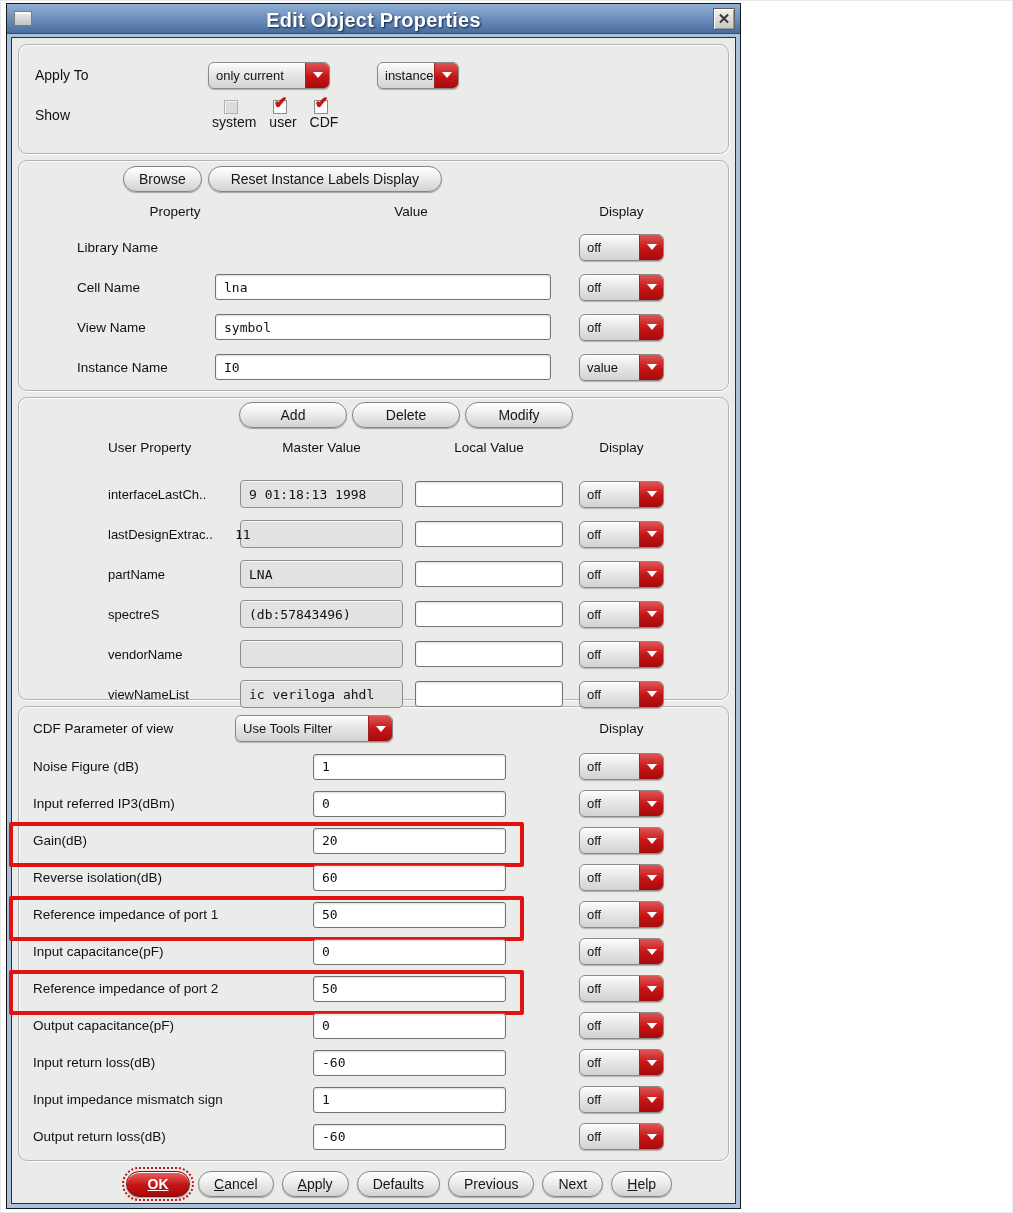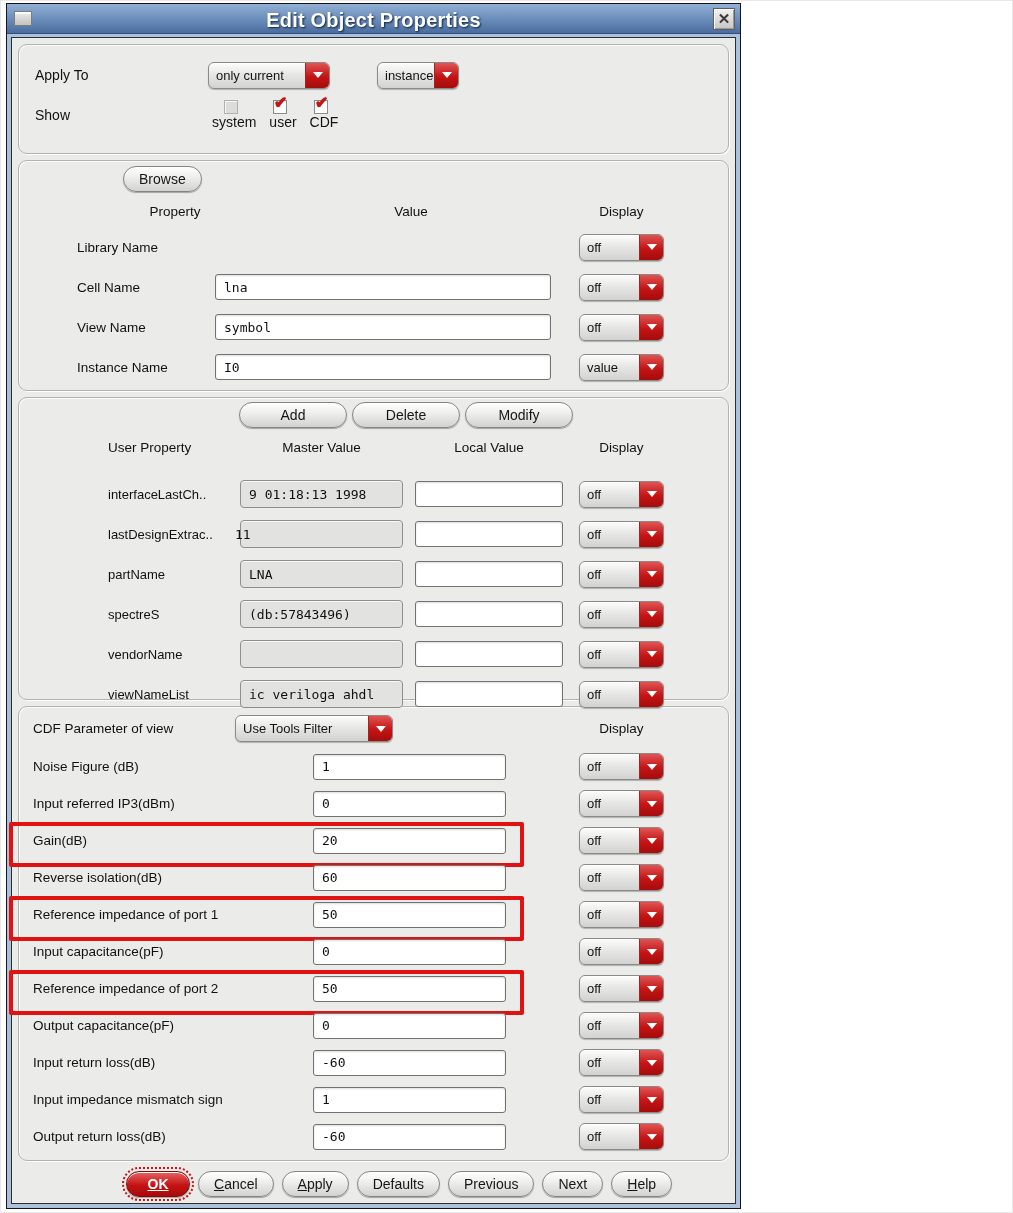--- a/index.html
+++ b/index.html
@@ -152,20 +152,21 @@
                 </span>
                 <span class="cb-label">CDF</span>
               </span>
             </span>
         </div>
       </div>
 
       <div class="group g2">
         <div class="g2-btnrow">
           <button type="button" class="btn">Browse</button>
+          <button type="button" class="btn wide">Reset Instance Labels Display</button>
         </div>
         <div class="g2-hdr">
           <span class="lbl hdr-prop">Property</span>
           <span class="lbl hdr-value">Value</span>
           <span class="lbl hdr-display">Display</span>
         </div>
         <div id="identity-rows">
             <div class="g2-row">
               <span class="lbl g2-label">Library Name</span>
               <span class="dd display-dd">

